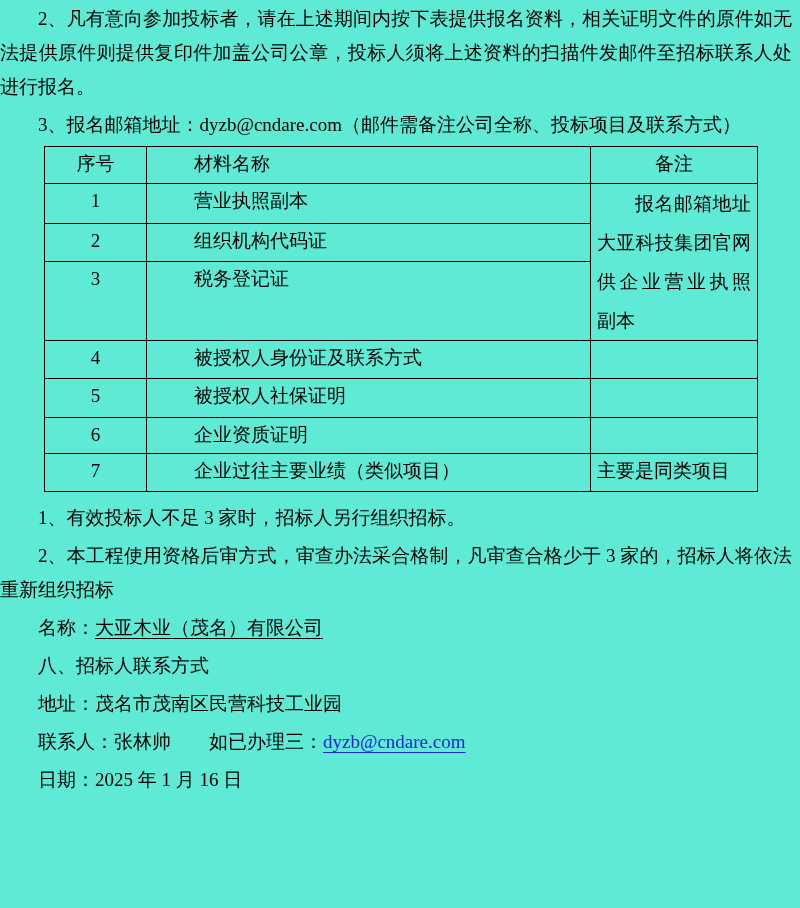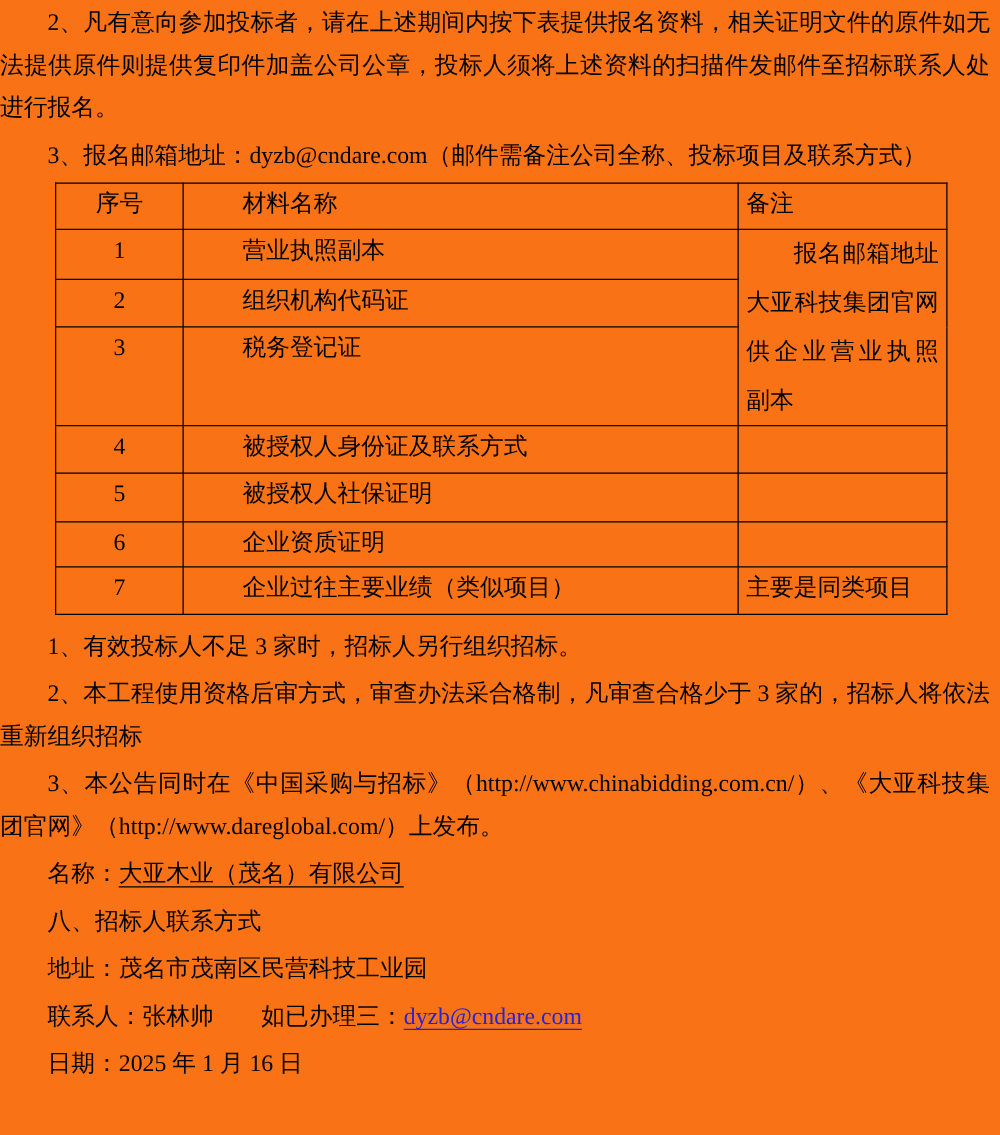--- a/index.html
+++ b/index.html
@@ -4,21 +4,21 @@
 <style>
   html, body {
     margin: 0;
     padding: 0;
     background: #ffffff;
   }
   .page {
     position: relative;
     width: 800px;
     height: 908px;
-    background: #f97316;
+    background: #5eead4;
     overflow: hidden;
     color: #000000;
     font-family: "Liberation Serif", "DejaVu Serif", serif;
     padding-top: 2px;
     box-sizing: border-box;
   }
   .para {
     width: 792px;
     margin: 0 0 4px 0;
     font-size: 19px;
@@ -36,21 +36,21 @@
   }
   .doc-table td {
     border: 1px solid #000000;
     vertical-align: top;
     line-height: 34px;
     padding: 0 6px;
     overflow: hidden;
   }
   .cell-no { text-align: center; }
   .cell-name { padding-left: 47px !important; }
-  .cell-remark-header { text-align: left; }
+  .cell-remark-header { text-align: center; }
   .remark-merged { line-height: 39px; }
   .remark-line { line-height: 39px; }
   .spread {
     text-align: justify;
     text-align-last: justify;
   }
   .first-indent { text-indent: 2em; }
   .r-h  { height: 37px; }
   .r-1  { height: 40px; }
   .r-2  { height: 38px; }
@@ -124,21 +124,20 @@
       <tr class="r-7">
         <td class="cell-no">7</td>
         <td class="cell-name">企业过往主要业绩（类似项目）</td>
         <td>主要是同类项目</td>
       </tr>
     </tbody>
   </table>
 
   <p class="para">1、有效投标人不足 3 家时，招标人另行组织招标。</p>
   <p class="para">2、本工程使用资格后审方式，审查办法采合格制，凡审查合格少于 3 家的，招标人将依法重新组织招标</p>
-  <p class="para">3、本公告同时在《中国采购与招标》（http://www.chinabidding.com.cn/）、《大亚科技集团官网》（http://www.dareglobal.com/）上发布。</p>
 
   <p class="para"><span>名称：</span><span class="company-underline">大亚木业（茂名）有限公司</span></p>
 
   <p class="para">八、招标人联系方式</p>
 
   <p class="para">地址：茂名市茂南区民营科技工业园</p>
 
   <p class="para"><span>联系人：张林帅</span><span class="email-label-gap">如已办理三：</span><a href="#" class="email-link">dyzb@cndare.com</a></p>
 
   <p class="para">日期：2025 年 1 月 16 日</p>

